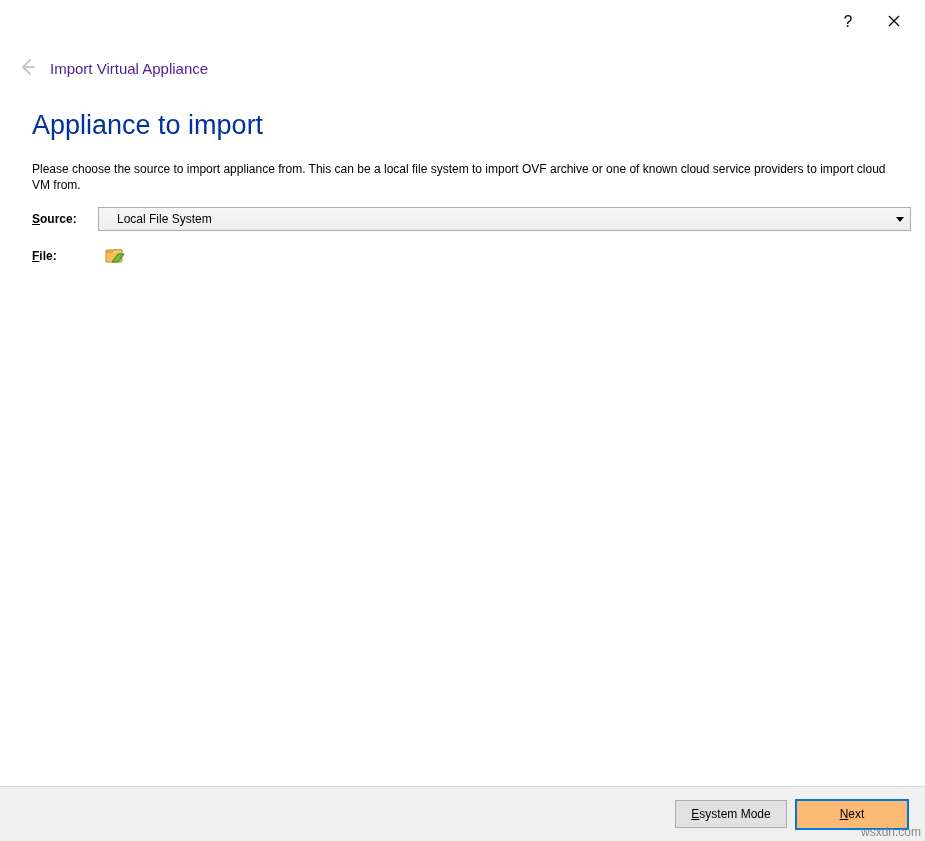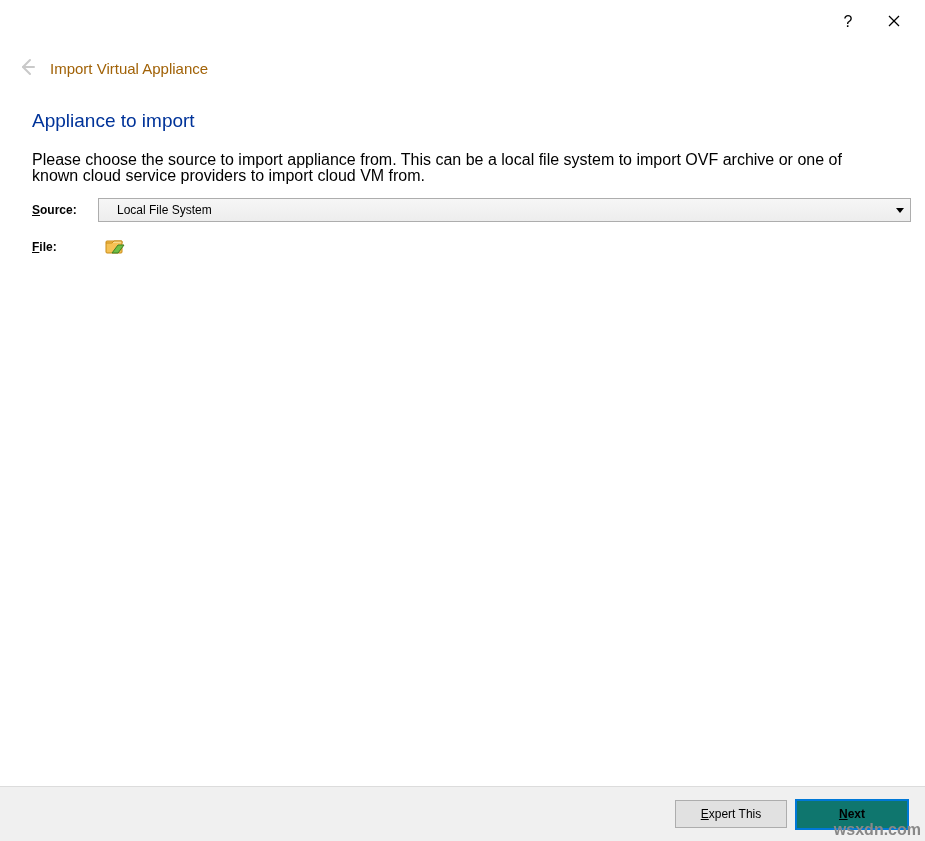--- a/index.html
+++ b/index.html
@@ -55,39 +55,39 @@
     height: 26px;
     display: flex;
     align-items: center;
     justify-content: center;
     color: #c0c0c0;
     margin-right: 10px;
   }
   .back-arrow svg { width:18px; height:18px; }
   .wizard-title {
     font-size: 15px;
-    color: #a16207;
+    color: #4c1d95;
   }
 
   
   .content {
     position: absolute;
     top: 100px;
     left: 32px;
     right: 14px;
     bottom: 60px;
   }
   .page-heading {
-    font-size: 19px;
+    font-size: 27px;
     color: #003399;
     margin: 10px 0 20px 0;
     font-weight: 400;
   }
   .description {
-    font-size: 16px;
+    font-size: 12px;
     line-height: 16px;
     margin-bottom: 14px;
     max-width: 860px;
   }
 
   .form-row {
     display: flex;
     align-items: center;
     margin-bottom: 14px;
   }
@@ -158,32 +158,30 @@
     background: #e1e1e1;
     display: flex;
     align-items: center;
     justify-content: center;
     font-size: 12px;
     cursor: pointer;
     padding: 0 12px;
   }
   .footer .btn.default {
     border: 2px solid #0078d7;
-    background: #0f766e;
+    background: #fdba74;
     height: 27px;
-    font-weight: bold;
   }
 
   .watermark {
     position: absolute;
     right: 4px;
     bottom: 2px;
-    font-size: 16px;
+    font-size: 12px;
     color: #888;
-    font-weight: bold;
   }
 </style>
 </head>
 <body>
 
 <div class="titlebar">
   <div class="tb-btn">
     <span class="help-icon">?</span>
   </div>
   <div class="tb-btn">
@@ -239,20 +237,20 @@
           <path d="M1 6 L7 6 L9 4 L17 4 L17 6" fill="#f7d88a" stroke="#c98b16"></path>
           <polygon points="7,16 13,8 19,8 13,16" fill="#6fbf44" stroke="#3f7d22"></polygon>
         </svg>
       </span>
     </div>
   </div>
 </div>
 
 <div class="footer">
   <div class="btn">
-    <span><span class="underline-hotkey">E</span><span>xpert This</span></span>
+    <span><span class="underline-hotkey">E</span><span>system Mode</span></span>
   </div>
   <div class="btn default">
     <span><span class="underline-hotkey">N</span><span>ext</span></span>
   </div>
 </div>
 
 <div class="watermark">wsxdn.com</div>
 
 </body></html>

